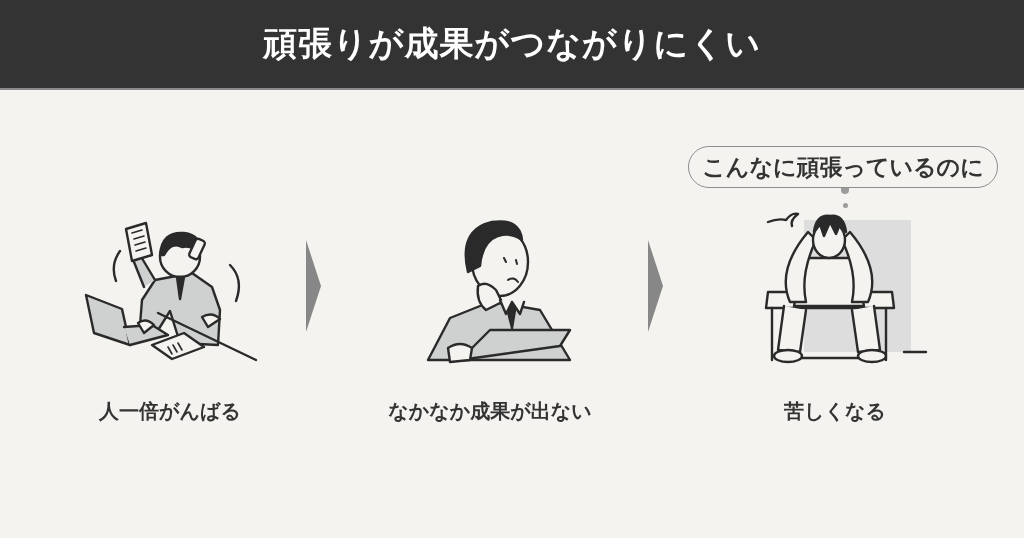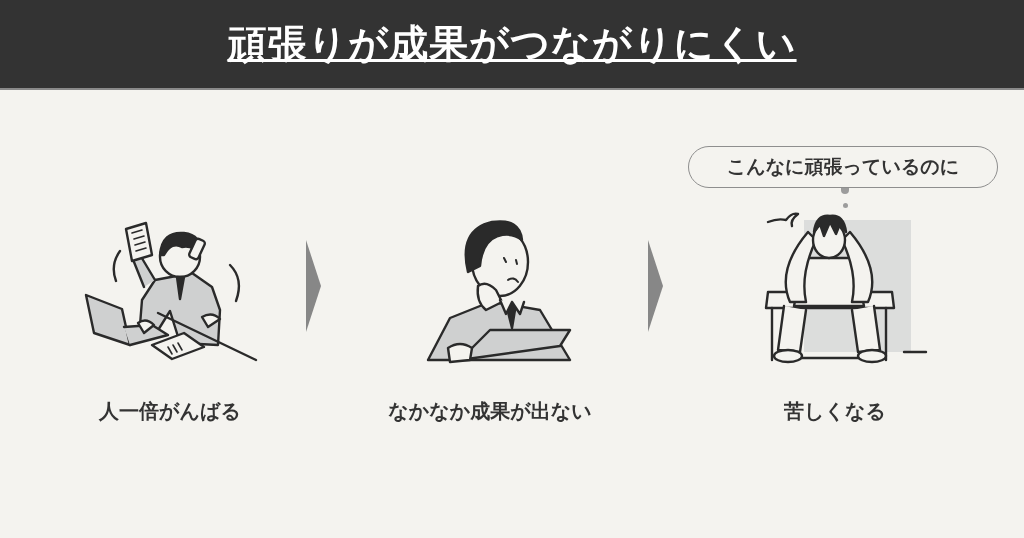--- a/index.html
+++ b/index.html
@@ -9,37 +9,37 @@
     font-family: "DejaVu Sans", "Liberation Sans", sans-serif;
     position: relative;
   }
   .header {
     position: absolute; left: 0; top: 0; width: 1024px; height: 88px;
     background: #333333;
     border-bottom: 2px solid #8a8a8a;
     display: flex; align-items: center; justify-content: center;
   }
   .header-title {
-    color: #ffffff; font-size: 39px; font-weight: bold; letter-spacing: 1px; text-decoration: underline;
+    color: #ffffff; font-size: 34px; font-weight: bold; letter-spacing: 1px;
   }
   .illus { position: absolute; }
   .illus svg { display: block; }
   .arrow { position: absolute; }
   .caption {
     position: absolute; top: 398px; height: 40px;
     font-size: 20px; font-weight: bold; color: #333333;
     text-align: center; white-space: nowrap;
   }
   .bubble {
     position: absolute; left: 688px; top: 146px; width: 310px; height: 42px;
     border: 1.5px solid #8e8e8e; border-radius: 21px; background: #f4f3ef;
     box-sizing: border-box;
     display: flex; align-items: center; justify-content: center;
   }
-  .bubble-text { font-size: 19px; font-weight: bold; color: #333333; }
+  .bubble-text { font-size: 23px; font-weight: bold; color: #333333; }
   .dot { position: absolute; border-radius: 50%; background: #9c9c9c; }
 </style>
 </head>
 <body>
 
 <div class="header">
   <span class="header-title">頑張りが成果がつながりにくい</span>
 </div>
 
 <div class="illus" style="left:80px;top:215px;">

